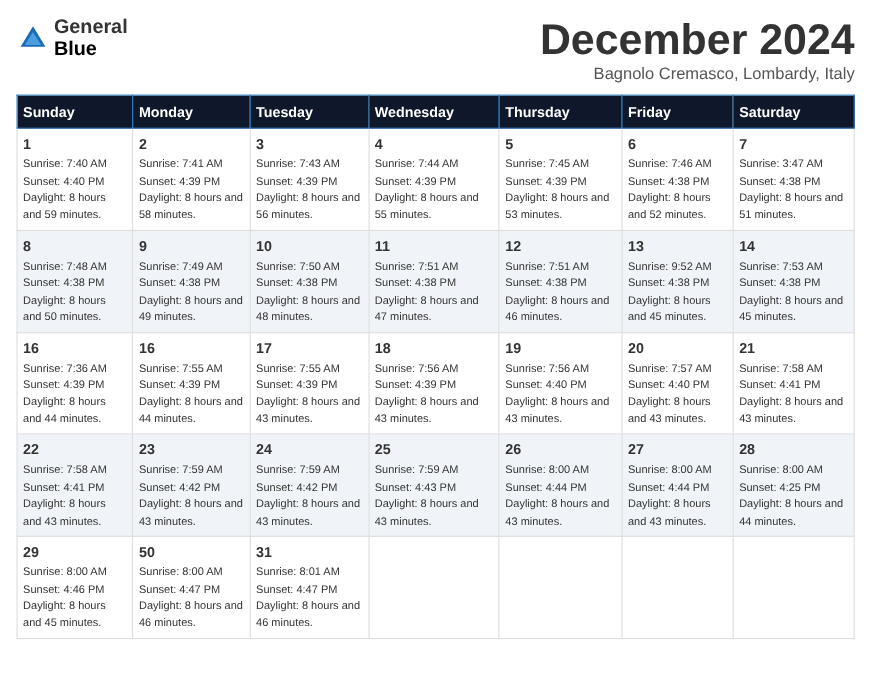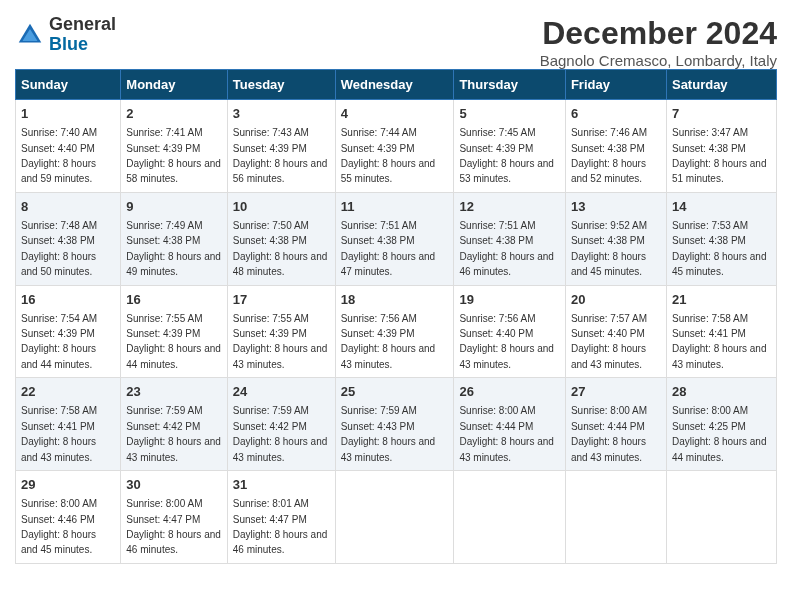--- a/index.html
+++ b/index.html
@@ -7,59 +7,60 @@
       font-family: Arial, sans-serif;
       background: #fff;
       width: 792px;
       min-height: 612px;
       padding: 15px;
     }
     .header {
       display: flex;
       justify-content: space-between;
       align-items: flex-start;
+      margin-bottom: 10px;
     }
     .logo {
       display: flex;
       align-items: center;
     }
     .logo-text {
       display: flex;
       flex-direction: column;
       font-size: 18px;
       font-weight: bold;
       line-height: 1.1;
     }
     .logo-general { color: #333; }
-    .logo-blue { color: #0369a1; }
+    .logo-blue { color: #000000; }
     .logo-icon {
       width: 30px;
       height: 30px;
       margin-right: 4px;
     }
     .title-block {
       text-align: right;
     }
     .month-title {
-      font-size: 32px;
+      font-size: 39px;
       font-weight: bold;
       color: #333;
     }
     .location-title {
       font-size: 15px;
       color: #555;
       text-align: right;
     }
     table {
       width: 100%;
       border-collapse: collapse;
       font-size: 11px;
     }
     thead th {
-      background-color: #0c4a6e;
+      background-color: #0f172a;
       color: white;
       padding: 7px 5px;
       text-align: left;
       font-size: 13px;
       font-weight: bold;
       border: 1px solid #2E75B6;
     }
     tbody tr {
       vertical-align: top;
     }
@@ -132,40 +133,40 @@
       <tr>
         <td><span class="day-num">8</span><span class="day-info">Sunrise: 7:48 AM</span><br><span class="day-info">Sunset: 4:38 PM</span><br><span class="day-info">Daylight: 8 hours and 50 minutes.</span></td>
         <td><span class="day-num">9</span><span class="day-info">Sunrise: 7:49 AM</span><br><span class="day-info">Sunset: 4:38 PM</span><br><span class="day-info">Daylight: 8 hours and 49 minutes.</span></td>
         <td><span class="day-num">10</span><span class="day-info">Sunrise: 7:50 AM</span><br><span class="day-info">Sunset: 4:38 PM</span><br><span class="day-info">Daylight: 8 hours and 48 minutes.</span></td>
         <td><span class="day-num">11</span><span class="day-info">Sunrise: 7:51 AM</span><br><span class="day-info">Sunset: 4:38 PM</span><br><span class="day-info">Daylight: 8 hours and 47 minutes.</span></td>
         <td><span class="day-num">12</span><span class="day-info">Sunrise: 7:51 AM</span><br><span class="day-info">Sunset: 4:38 PM</span><br><span class="day-info">Daylight: 8 hours and 46 minutes.</span></td>
         <td><span class="day-num">13</span><span class="day-info">Sunrise: 9:52 AM</span><br><span class="day-info">Sunset: 4:38 PM</span><br><span class="day-info">Daylight: 8 hours and 45 minutes.</span></td>
         <td><span class="day-num">14</span><span class="day-info">Sunrise: 7:53 AM</span><br><span class="day-info">Sunset: 4:38 PM</span><br><span class="day-info">Daylight: 8 hours and 45 minutes.</span></td>
       </tr>
       <tr>
-        <td><span class="day-num">16</span><span class="day-info">Sunrise: 7:54 AM</span><br><span class="day-info">Sunset: 4:39 PM</span><br><span class="day-info">Daylight: 8 hours and 44 minutes.</span></td>
+        <td><span class="day-num">16</span><span class="day-info">Sunrise: 7:36 AM</span><br><span class="day-info">Sunset: 4:39 PM</span><br><span class="day-info">Daylight: 8 hours and 44 minutes.</span></td>
         <td><span class="day-num">16</span><span class="day-info">Sunrise: 7:55 AM</span><br><span class="day-info">Sunset: 4:39 PM</span><br><span class="day-info">Daylight: 8 hours and 44 minutes.</span></td>
         <td><span class="day-num">17</span><span class="day-info">Sunrise: 7:55 AM</span><br><span class="day-info">Sunset: 4:39 PM</span><br><span class="day-info">Daylight: 8 hours and 43 minutes.</span></td>
         <td><span class="day-num">18</span><span class="day-info">Sunrise: 7:56 AM</span><br><span class="day-info">Sunset: 4:39 PM</span><br><span class="day-info">Daylight: 8 hours and 43 minutes.</span></td>
         <td><span class="day-num">19</span><span class="day-info">Sunrise: 7:56 AM</span><br><span class="day-info">Sunset: 4:40 PM</span><br><span class="day-info">Daylight: 8 hours and 43 minutes.</span></td>
         <td><span class="day-num">20</span><span class="day-info">Sunrise: 7:57 AM</span><br><span class="day-info">Sunset: 4:40 PM</span><br><span class="day-info">Daylight: 8 hours and 43 minutes.</span></td>
         <td><span class="day-num">21</span><span class="day-info">Sunrise: 7:58 AM</span><br><span class="day-info">Sunset: 4:41 PM</span><br><span class="day-info">Daylight: 8 hours and 43 minutes.</span></td>
       </tr>
       <tr>
         <td><span class="day-num">22</span><span class="day-info">Sunrise: 7:58 AM</span><br><span class="day-info">Sunset: 4:41 PM</span><br><span class="day-info">Daylight: 8 hours and 43 minutes.</span></td>
         <td><span class="day-num">23</span><span class="day-info">Sunrise: 7:59 AM</span><br><span class="day-info">Sunset: 4:42 PM</span><br><span class="day-info">Daylight: 8 hours and 43 minutes.</span></td>
         <td><span class="day-num">24</span><span class="day-info">Sunrise: 7:59 AM</span><br><span class="day-info">Sunset: 4:42 PM</span><br><span class="day-info">Daylight: 8 hours and 43 minutes.</span></td>
         <td><span class="day-num">25</span><span class="day-info">Sunrise: 7:59 AM</span><br><span class="day-info">Sunset: 4:43 PM</span><br><span class="day-info">Daylight: 8 hours and 43 minutes.</span></td>
         <td><span class="day-num">26</span><span class="day-info">Sunrise: 8:00 AM</span><br><span class="day-info">Sunset: 4:44 PM</span><br><span class="day-info">Daylight: 8 hours and 43 minutes.</span></td>
         <td><span class="day-num">27</span><span class="day-info">Sunrise: 8:00 AM</span><br><span class="day-info">Sunset: 4:44 PM</span><br><span class="day-info">Daylight: 8 hours and 43 minutes.</span></td>
         <td><span class="day-num">28</span><span class="day-info">Sunrise: 8:00 AM</span><br><span class="day-info">Sunset: 4:25 PM</span><br><span class="day-info">Daylight: 8 hours and 44 minutes.</span></td>
       </tr>
       <tr>
         <td><span class="day-num">29</span><span class="day-info">Sunrise: 8:00 AM</span><br><span class="day-info">Sunset: 4:46 PM</span><br><span class="day-info">Daylight: 8 hours and 45 minutes.</span></td>
-        <td><span class="day-num">30</span><span class="day-info">Sunrise: 8:00 AM</span><br><span class="day-info">Sunset: 4:47 PM</span><br><span class="day-info">Daylight: 8 hours and 46 minutes.</span></td>
+        <td><span class="day-num">50</span><span class="day-info">Sunrise: 8:00 AM</span><br><span class="day-info">Sunset: 4:47 PM</span><br><span class="day-info">Daylight: 8 hours and 46 minutes.</span></td>
         <td><span class="day-num">31</span><span class="day-info">Sunrise: 8:01 AM</span><br><span class="day-info">Sunset: 4:47 PM</span><br><span class="day-info">Daylight: 8 hours and 46 minutes.</span></td>
         <td></td>
         <td></td>
         <td></td>
         <td></td>
       </tr>
     </tbody>
 </table>
 
 </body></html>

